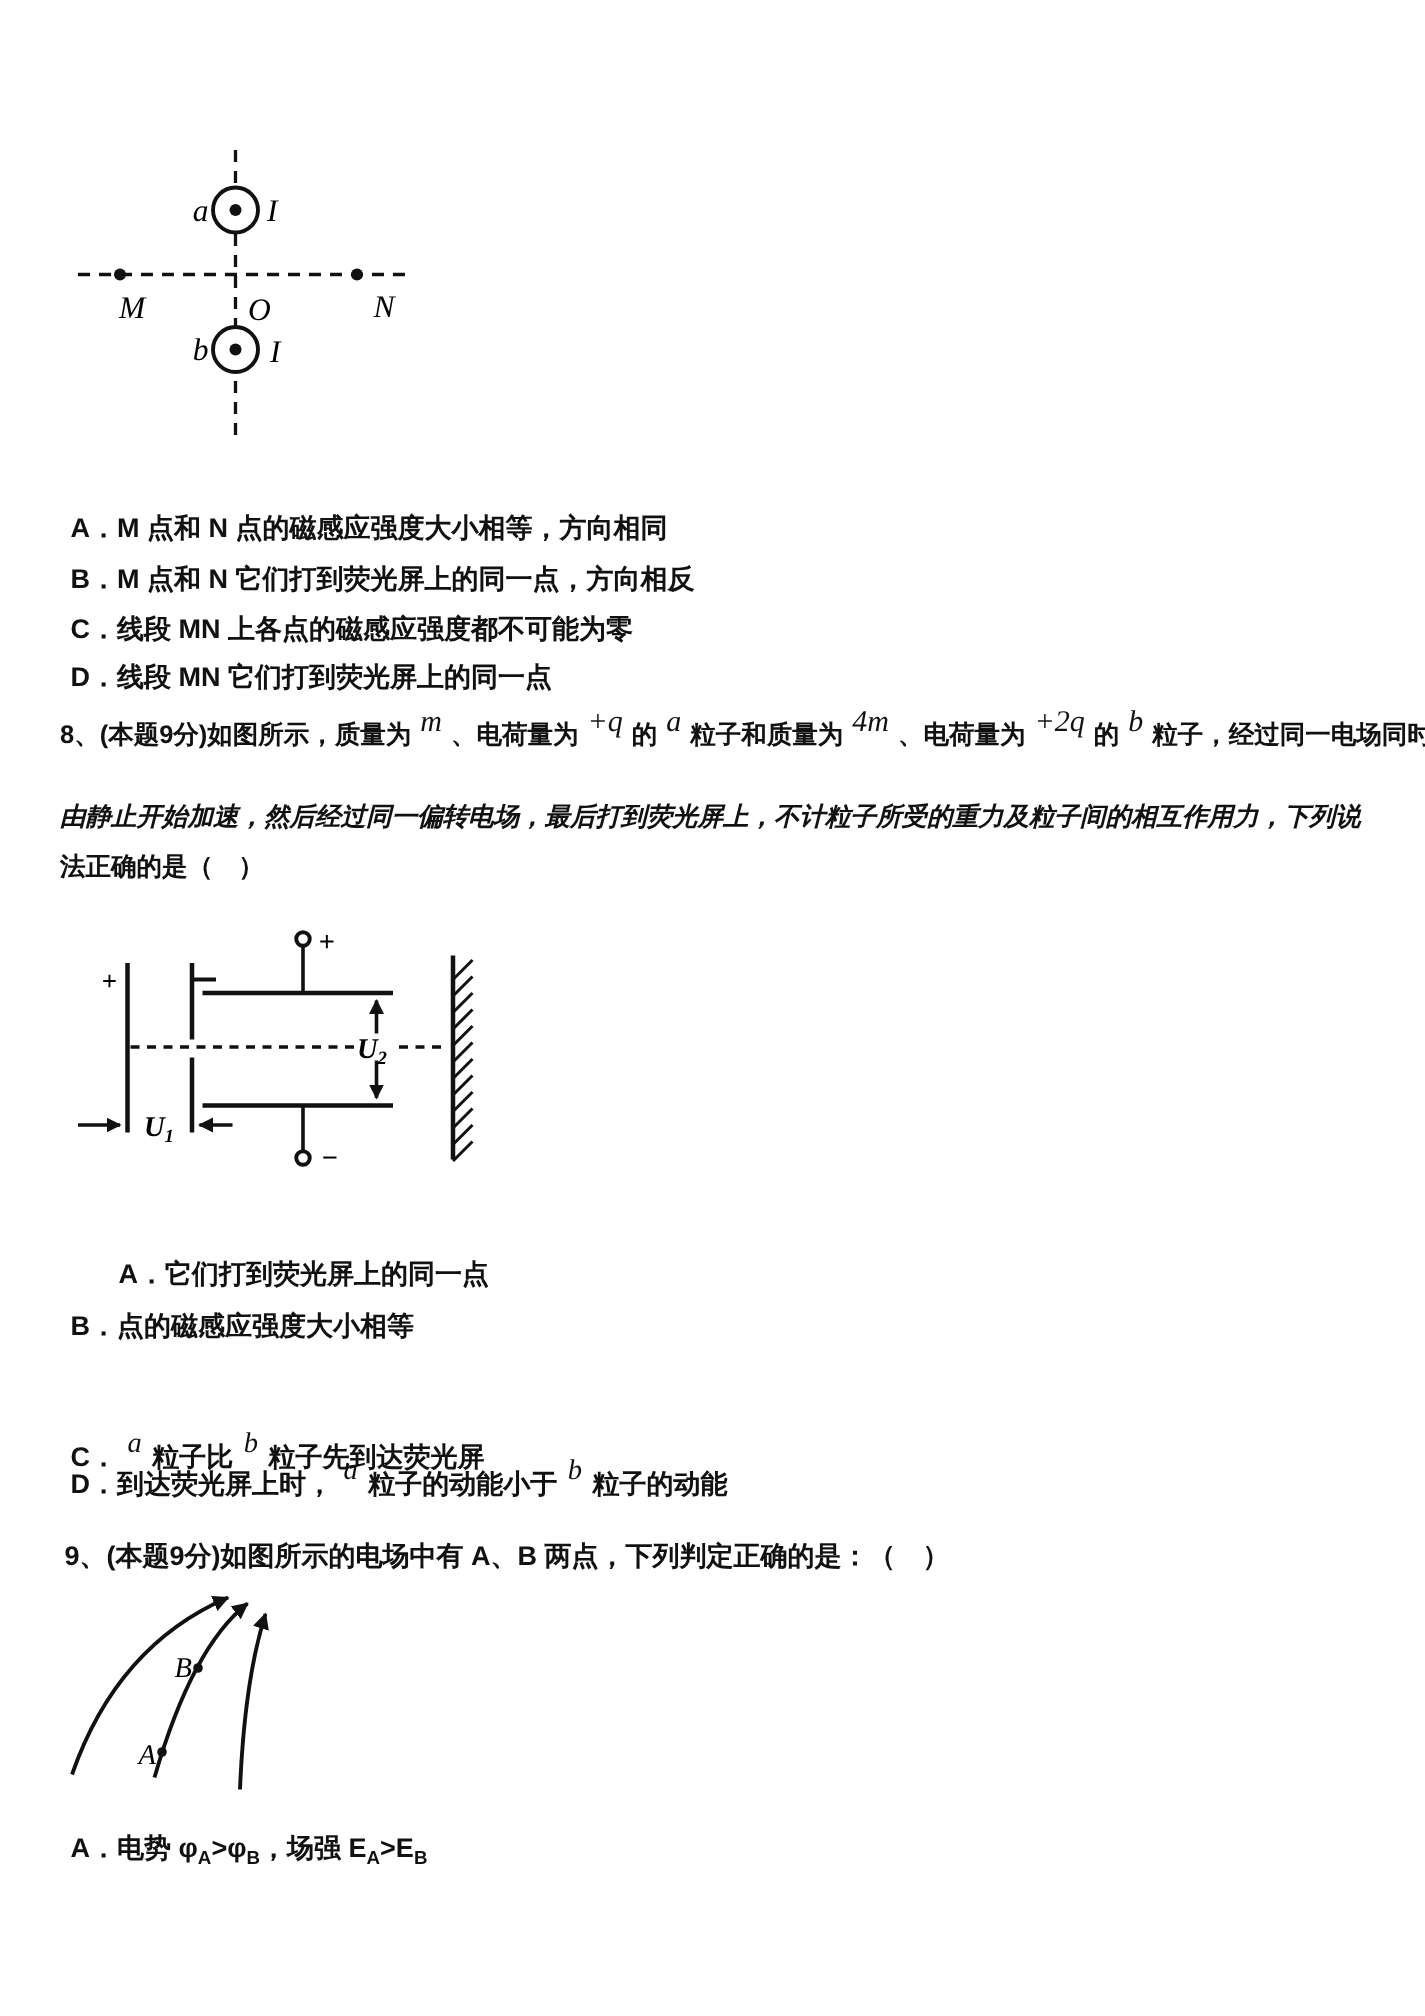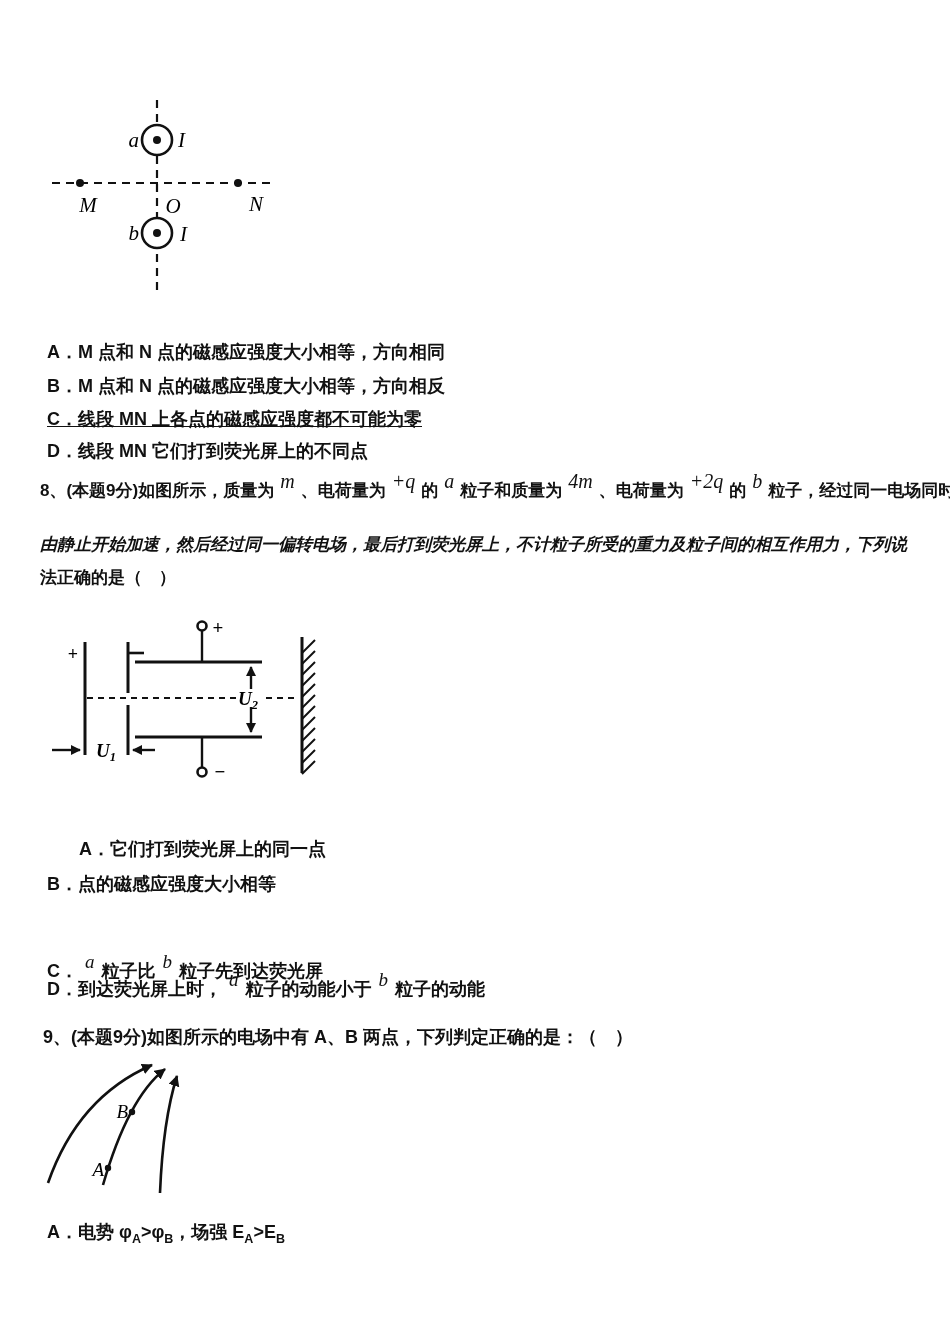--- a/index.html
+++ b/index.html
@@ -49,27 +49,27 @@
   <text x="140" y="146" font-size="21" font-style="italic">I</text>
   <text x="48" y="117" text-anchor="middle" font-size="21" font-style="italic">M</text>
   <text x="133" y="118" text-anchor="middle" font-size="21" font-style="italic">O</text>
   <text x="216" y="116" text-anchor="middle" font-size="21" font-style="italic">N</text>
 </svg>
 
 <div class="tline" style="left:47px;top:340px;">
   <span>A．</span><span>M 点和 N 点的磁感应强度大小相等，方向相同</span>
 </div>
 <div class="tline" style="left:47px;top:374px;">
-  <span>B．</span><span>M 点和 N 点的磁感应强度大小相等，方向相反</span>
+  <span>B．</span><span>M 点和 N 它们打到荧光屏上的同一点，方向相反</span>
 </div>
-<div class="tline" style="left:47px;top:407px;text-decoration:underline;">
+<div class="tline" style="left:47px;top:407px;">
   <span>C．</span><span>线段 MN 上各点的磁感应强度都不可能为零</span>
 </div>
 <div class="tline" style="left:47px;top:439px;">
-  <span>D．</span><span>线段 MN 它们打到荧光屏上的不同点</span>
+  <span>D．</span><span>线段 MN 它们打到荧光屏上的同一点</span>
 </div>
 
 <div class="tline stemline" style="left:40px;top:477px;">
   <span>8、(本题9分)如图所示，质量为</span><span class="sup">m</span><span>、电荷量为</span><span class="sup">+q</span><span>的</span><span class="sup">a</span><span>粒子和质量为</span><span class="sup">4m</span><span>、电荷量为</span><span class="sup">+2q</span><span>的</span><span class="sup">b</span><span>粒子，经过同一电场同时</span>
 </div>
 <div class="tline stemline" style="left:40px;top:533px;font-style:italic;">由静止开始加速，然后经过同一偏转电场，最后打到荧光屏上，不计粒子所受的重力及粒子间的相互作用力，下列说</div>
 <div class="tline stemline" style="left:40px;top:566px;">法正确的是（　）</div>
 
 <svg style="left:40px;top:605px;" width="285" height="200" viewBox="0 0 285 200">
   <defs>

